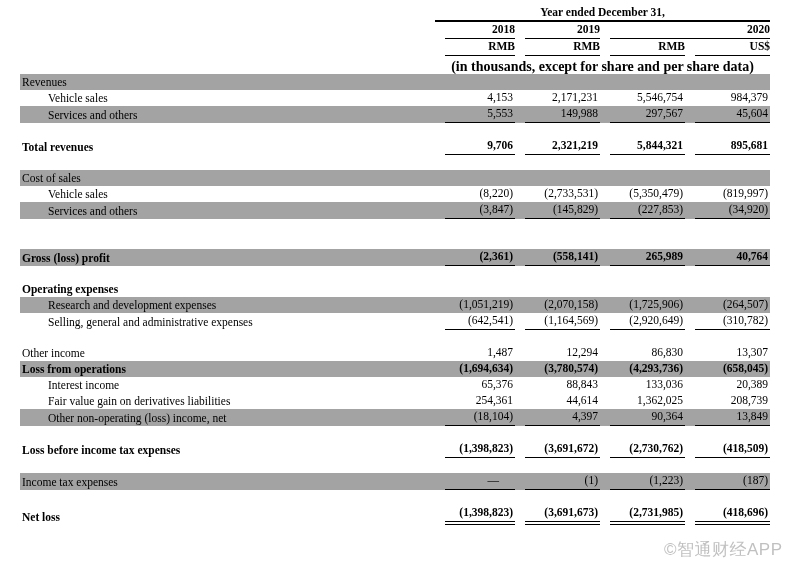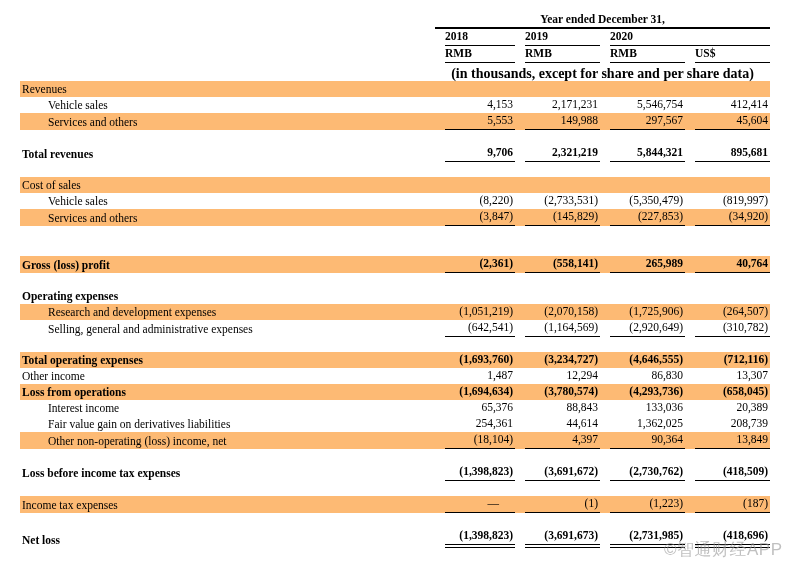--- a/index.html
+++ b/index.html
@@ -1,26 +1,26 @@
 <!DOCTYPE html>
 <html><head>
 <meta charset="utf-8">
 <style>
   html,body{margin:0;padding:0;background:#fff;}
   .page{position:relative;width:790px;height:575px;background:#fff;overflow:hidden;
         font-family:"Liberation Serif","DejaVu Serif",serif;color:#000;}
-  table.fin{border-collapse:collapse;table-layout:fixed;width:750px;margin:11px 0 0 20px;}
+  table.fin{border-collapse:collapse;table-layout:fixed;width:750px;margin:4px 0 0 20px;}
   td,th{font-size:11.5px;vertical-align:bottom;padding:0;line-height:15px;height:16px;}
   thead th{font-weight:bold;}
   
   .span-title{text-align:center;border-bottom:2px solid #000;}
-  .hline{display:block;text-align:left;border-bottom:1.5px solid #000;margin-left:10px;padding-bottom:1px;}
+  .hline{display:block;text-align:right;border-bottom:1.5px solid #000;margin-left:10px;padding-bottom:1px;}
   .note-row td{text-align:center;font-weight:bold;font-size:14px;padding-top:2px;}
   
-  tr.blue td{background:#fdba74;}
+  tr.blue td{background:#a3a3a3;}
   tr.bold td{font-weight:bold;}
   td.label{padding-left:2px;white-space:nowrap;overflow:hidden;}
   td.label.ind{padding-left:28px;}
   td.num{text-align:right;}
   td.num .cl{display:block;text-align:right;margin-left:10px;padding-right:2px;padding-bottom:1px;}
   td.num .cl.us{border-bottom:1.5px solid #000;}
   td.num .cl.ud{border-bottom:4px double #000;}
   td.num .cl.dash{padding-right:16px;}
   tr.spacer td{height:15px;background:#fff !important;}
   .watermark{position:absolute;left:664px;top:538px;font-size:17px;letter-spacing:0.5px;
@@ -97,21 +97,21 @@
           <td class="num">
             <span class="cl">4,153</span>
           </td>
           <td class="num">
             <span class="cl">2,171,231</span>
           </td>
           <td class="num">
             <span class="cl">5,546,754</span>
           </td>
           <td class="num">
-            <span class="cl">412,414</span>
+            <span class="cl">984,379</span>
           </td>
         </tr>
         <tr class="blue ">
           <td class="label ind">Services and others</td>
           <td class="num">
             <span class="cl us">5,553</span>
           </td>
           <td class="num">
             <span class="cl us">149,988</span>
           </td>
@@ -252,35 +252,20 @@
           </td>
           <td class="num">
             <span class="cl us">(2,920,649)</span>
           </td>
           <td class="num">
             <span class="cl us">(310,782)</span>
           </td>
         </tr>
         <tr class="spacer">
           <td colspan="5"></td>
-        </tr>
-        <tr class="blue bold">
-          <td class="label">Total operating expenses</td>
-          <td class="num">
-            <span class="cl">(1,693,760)</span>
-          </td>
-          <td class="num">
-            <span class="cl">(3,234,727)</span>
-          </td>
-          <td class="num">
-            <span class="cl">(4,646,555)</span>
-          </td>
-          <td class="num">
-            <span class="cl">(712,116)</span>
-          </td>
         </tr>
         <tr class="">
           <td class="label">Other income</td>
           <td class="num">
             <span class="cl">1,487</span>
           </td>
           <td class="num">
             <span class="cl">12,294</span>
           </td>
           <td class="num">

